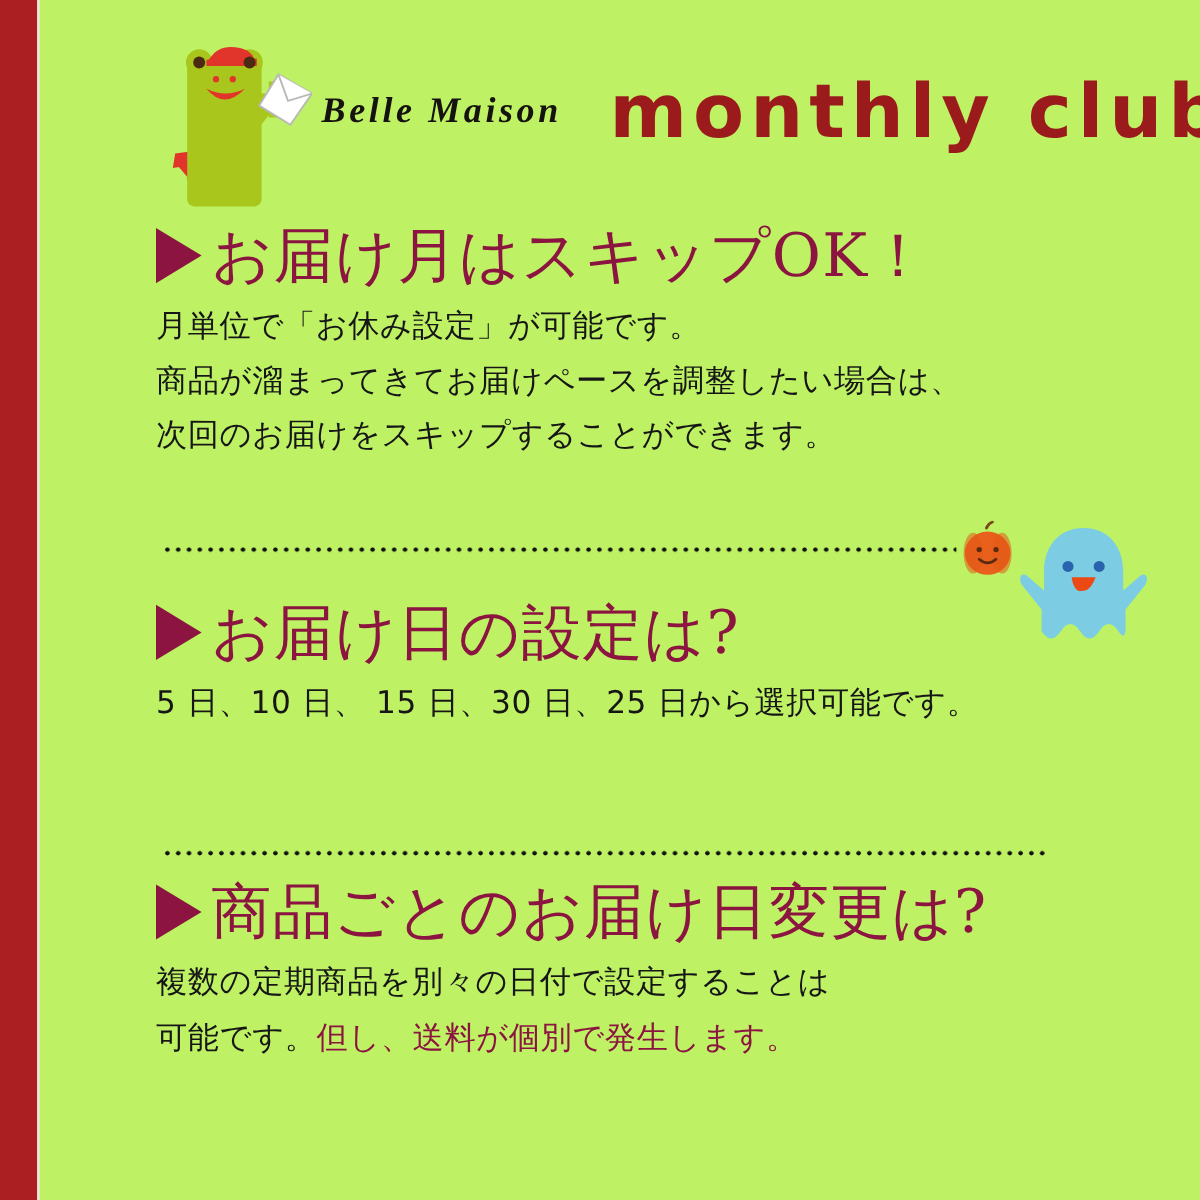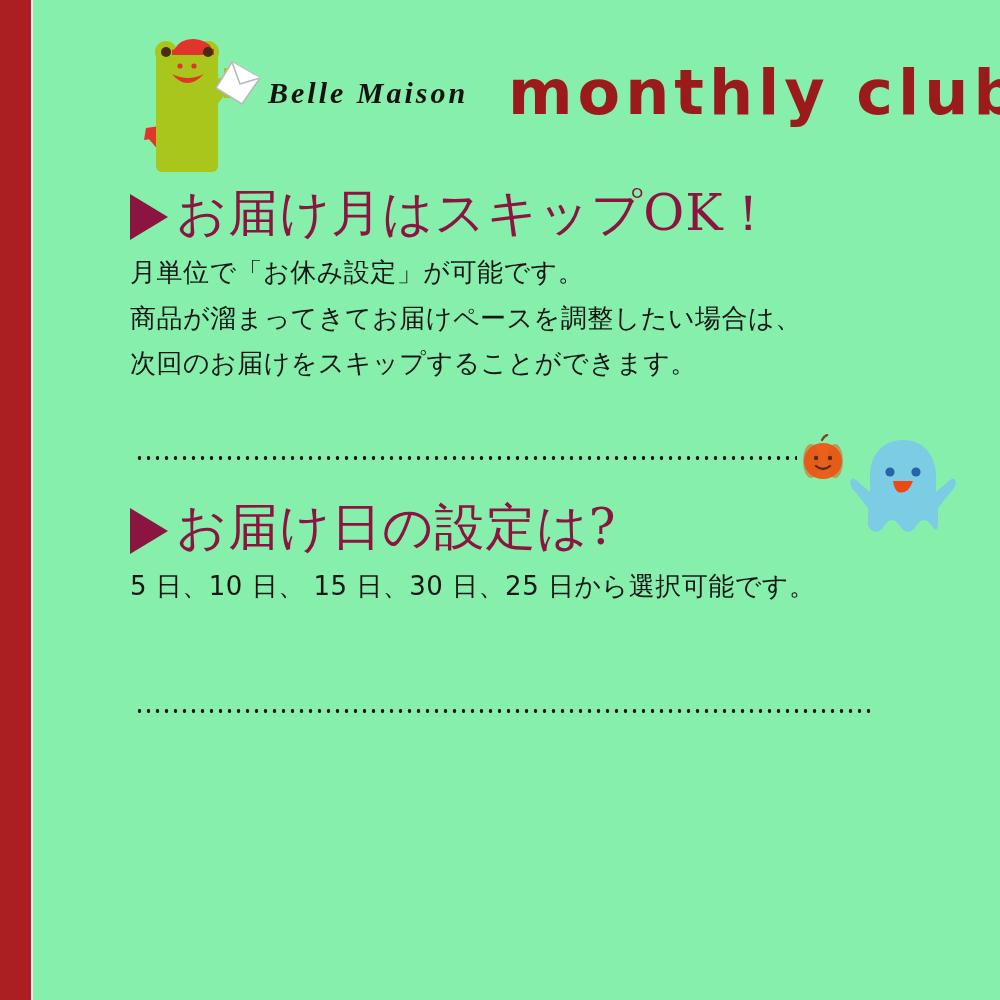--- a/index.html
+++ b/index.html
@@ -8,21 +8,21 @@
     padding: 0;
     background: #ffffff;
   }
   body {
     font-family: "Liberation Sans", "DejaVu Sans", sans-serif;
   }
   #page {
     position: relative;
     width: 1000px;
     height: 1000px;
-    background: #86efac;
+    background: #bef264;
     overflow: hidden;
   }
 
   
   .left-band {
     position: absolute;
     left: 0;
     top: 0;
     width: 31px;
     height: 1000px;
@@ -82,21 +82,21 @@
     position: absolute;
     left: 130px;
     width: 870px;
   }
   .sec-1 { top: 186px; }
   .sec-2 { top: 500px; }
   .sec-3 { top: 733px; }
 
   .sec-head {
     display: flex;
-    align-items: flex-end;
+    align-items: center;
     gap: 6px;
     white-space: nowrap;
   }
   .tri {
     width: 0;
     height: 0;
     border-top: 23px solid transparent;
     border-bottom: 23px solid transparent;
     border-left: 38px solid #8b1540;
     flex: 0 0 auto;
@@ -255,14 +255,26 @@
       <span class="tri"></span>
       <span class="sec-head-text">お届け日の設定は?</span>
     </div>
     <div class="sec-body">
       <div class="line">5 日、10 日、 15 日、30 日、25 日から選択可能です。</div>
     </div>
   </div>
 
   <div class="divider divider-2"></div>
 
+  <div class="section sec-3">
+    <div class="sec-head">
+      <span class="tri"></span>
+      <span class="sec-head-text">商品ごとのお届け日変更は?</span>
+    </div>
+    <div class="sec-body">
+      <div class="line">複数の定期商品を別々の日付で設定することは</div>
+      <div class="line">
+        <span>可能です。</span><span class="accent-text">但し、送料が個別で発生します。</span>
+      </div>
+    </div>
+  </div>
 
 </div>
 
 </body></html>

